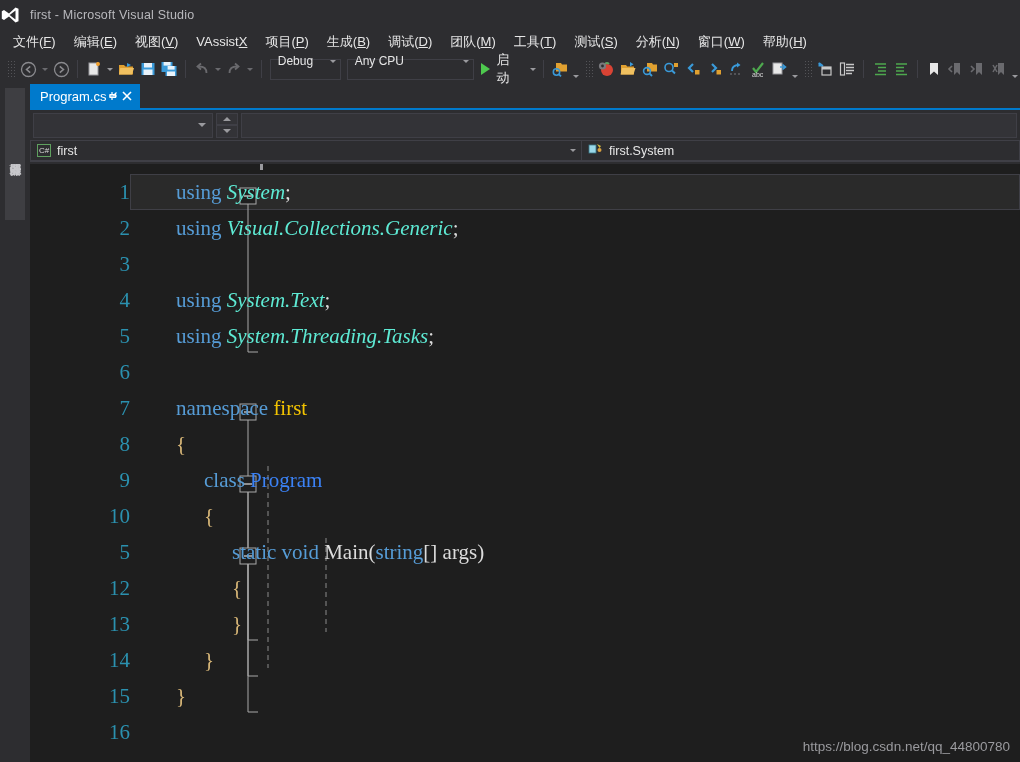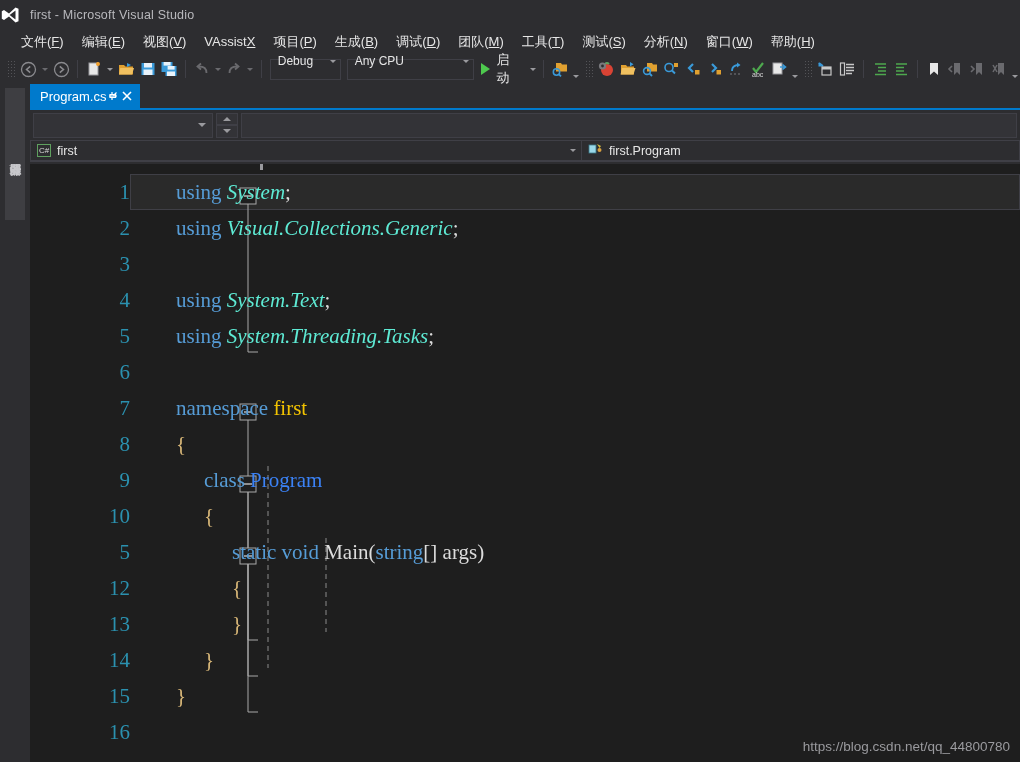--- a/index.html
+++ b/index.html
@@ -18,21 +18,21 @@
   }
   .vs-logo {
     width: 20px; height: 20px; position: relative; margin-right: 10px;
     display: flex; align-items: center; justify-content: center;
   }
   .title-text { color: #B9B9BD; font-size: 12.5px; letter-spacing: .2px; }
 
   
   .menubar {
     height: 24px; display: flex; align-items: center;
-    padding-left: 12px; background: #2D2D30;
+    padding-left: 4px; background: #2D2D30;
   }
   .menu-item {
     color: #E6E6E6; font-size: 13px; padding: 2px 9px 3px 9px;
     white-space: nowrap; cursor: default;
   }
   .menu-item u { text-decoration: underline; }
 
   
   .toolbar {
     height: 30px; background: #2D2D30; display: flex; align-items: center;
@@ -454,21 +454,21 @@
       <span class="nav-caret"></span>
     </div>
     <div class="nav-right">
       <span>
         <svg width="15" height="14" viewBox="0 0 15 14">
             <rect x="1" y="3" width="7" height="8" fill="#9AD8E8" stroke="#3A7A8A" stroke-width=".8"></rect>
             <path d="M9 2 l4 2 -1.5 2 z" fill="#D8C040"></path>
             <circle cx="11.5" cy="8" r="2" fill="#D8A040"></circle>
           </svg>
       </span>
-      <span class="label">first.Program</span>
+      <span class="label">first.System</span>
     </div>
   </div>
 
   <div class="editor">
     <div class="hscroll-top">
       <div class="hscroll-thumb"></div>
     </div>
     <div class="code-rows" id="code-rows">
         <div class="row current">
           <div class="lineno">1</div>

